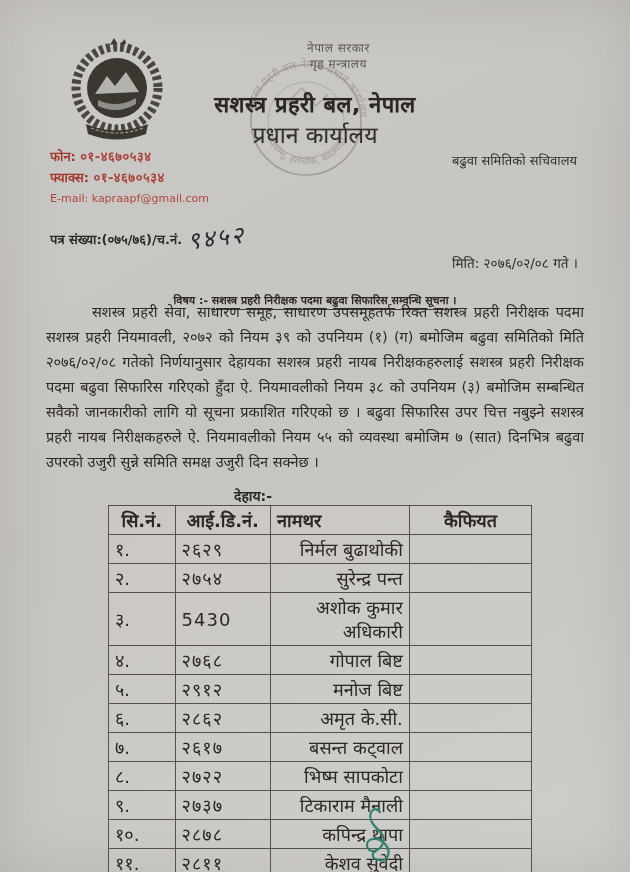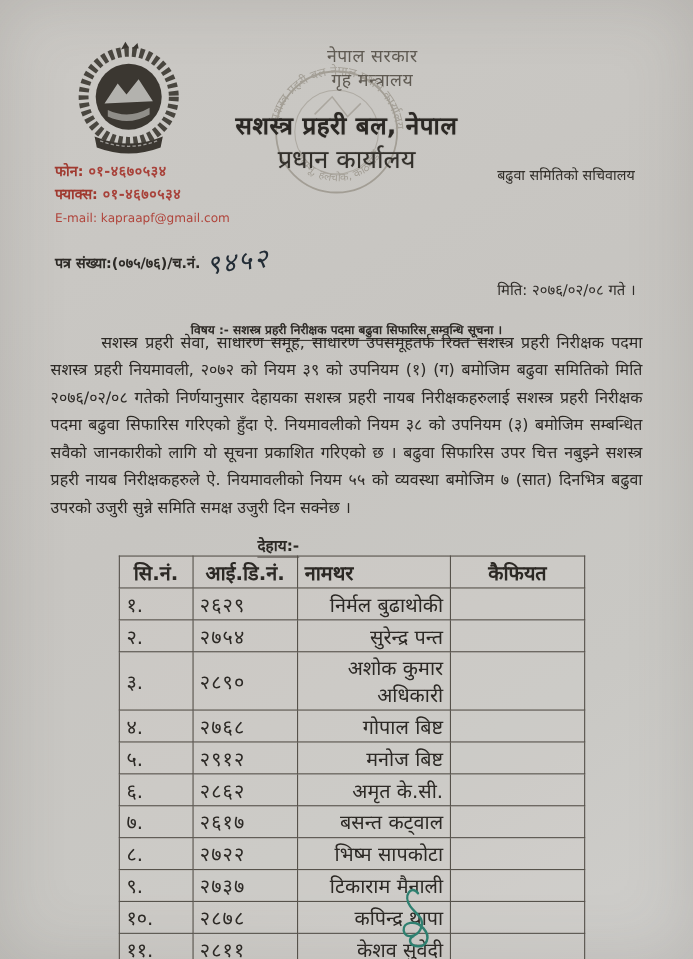--- a/index.html
+++ b/index.html
@@ -10,21 +10,21 @@
     background:linear-gradient(150deg,#cbc9c5 0%,#c7c5c1 45%,#c9c8c4 75%,#cfcecb 100%);
     box-shadow:inset 0 0 60px rgba(90,85,75,.18);
     font-family:"DejaVu Sans","Liberation Sans",sans-serif;
     color:#2e2b28;
     overflow:hidden;
   }
   .abs{position:absolute;}
   
   .emblem{left:58px;top:36px;}
   .head-center{left:0;top:40px;width:630px;text-align:center;line-height:1.35;}
-  .govt-line{font-size:16px;color:#5f5a52;letter-spacing:.5px;padding-left:47px;}
+  .govt-line{font-size:12px;color:#5f5a52;letter-spacing:.5px;padding-left:47px;}
   .org-name{font-size:22px;font-weight:700;color:#2b2824;margin-top:18px;letter-spacing:.5px;text-shadow:0 0 1px rgba(40,35,30,.35);}
   .office-name{font-size:23px;font-weight:400;color:#33302b;margin-top:0;text-shadow:0 0 1px rgba(40,35,30,.3);}
   .stamp{left:224px;top:44px;opacity:.5;pointer-events:none;}
   
   .contact-left{left:50px;top:146px;font-size:13px;color:#a03a30;font-weight:700;line-height:21px;}
   .contact-left .val{font-weight:700;color:#a8423a;letter-spacing:.5px;}
   .email-line{font-size:11px;font-weight:400;color:#b0453c;}
   .ref-line{left:50px;top:218px;font-size:13px;font-weight:700;color:#2d2a26;}
   .ref-hand{display:inline-block;font-size:24px;font-weight:400;color:#232d36;transform:rotate(-7deg) translateY(2px);letter-spacing:2px;font-style:italic;}
   .right-block{left:452px;top:150px;font-size:13px;color:#33302b;line-height:21px;}
@@ -144,21 +144,21 @@
           <td class="cell-remark"></td>
         </tr>
         <tr>
           <td class="cell-sn">२.</td>
           <td class="cell-id">२७५४</td>
           <td class="cell-name">सुरेन्द्र पन्त</td>
           <td class="cell-remark"></td>
         </tr>
         <tr>
           <td class="cell-sn">३.</td>
-          <td class="cell-id">२८९०</td>
+          <td class="cell-id">5430</td>
           <td class="cell-name">अशोक कुमार अधिकारी</td>
           <td class="cell-remark"></td>
         </tr>
         <tr>
           <td class="cell-sn">४.</td>
           <td class="cell-id">२७६८</td>
           <td class="cell-name">गोपाल बिष्ट</td>
           <td class="cell-remark"></td>
         </tr>
         <tr>

